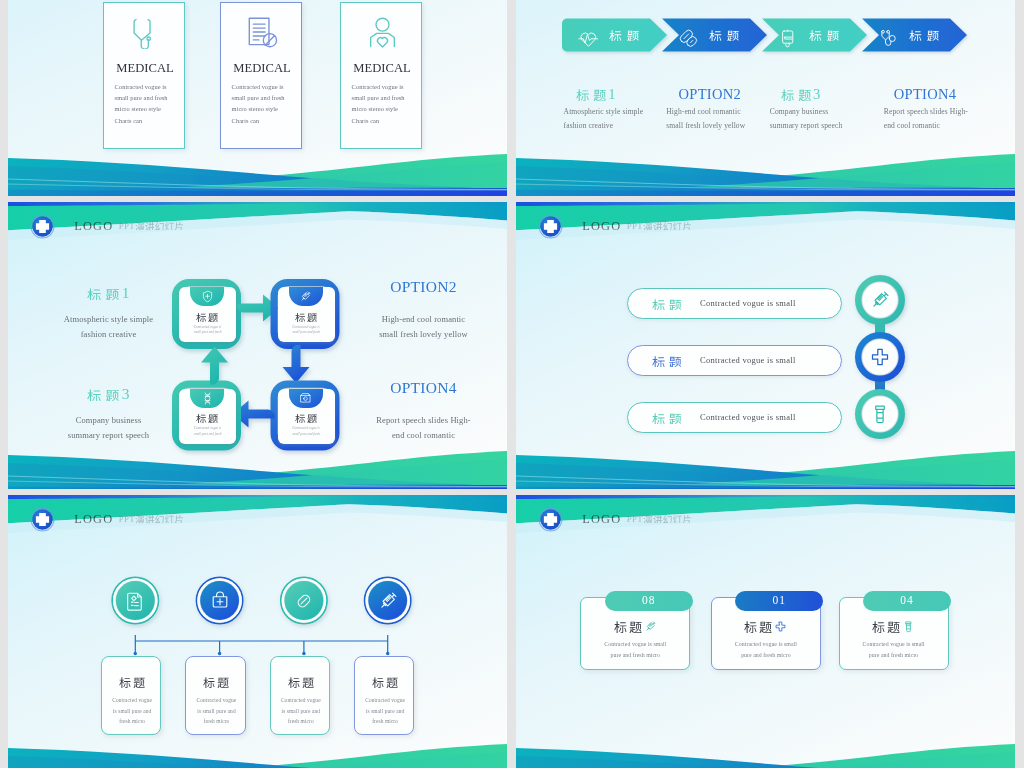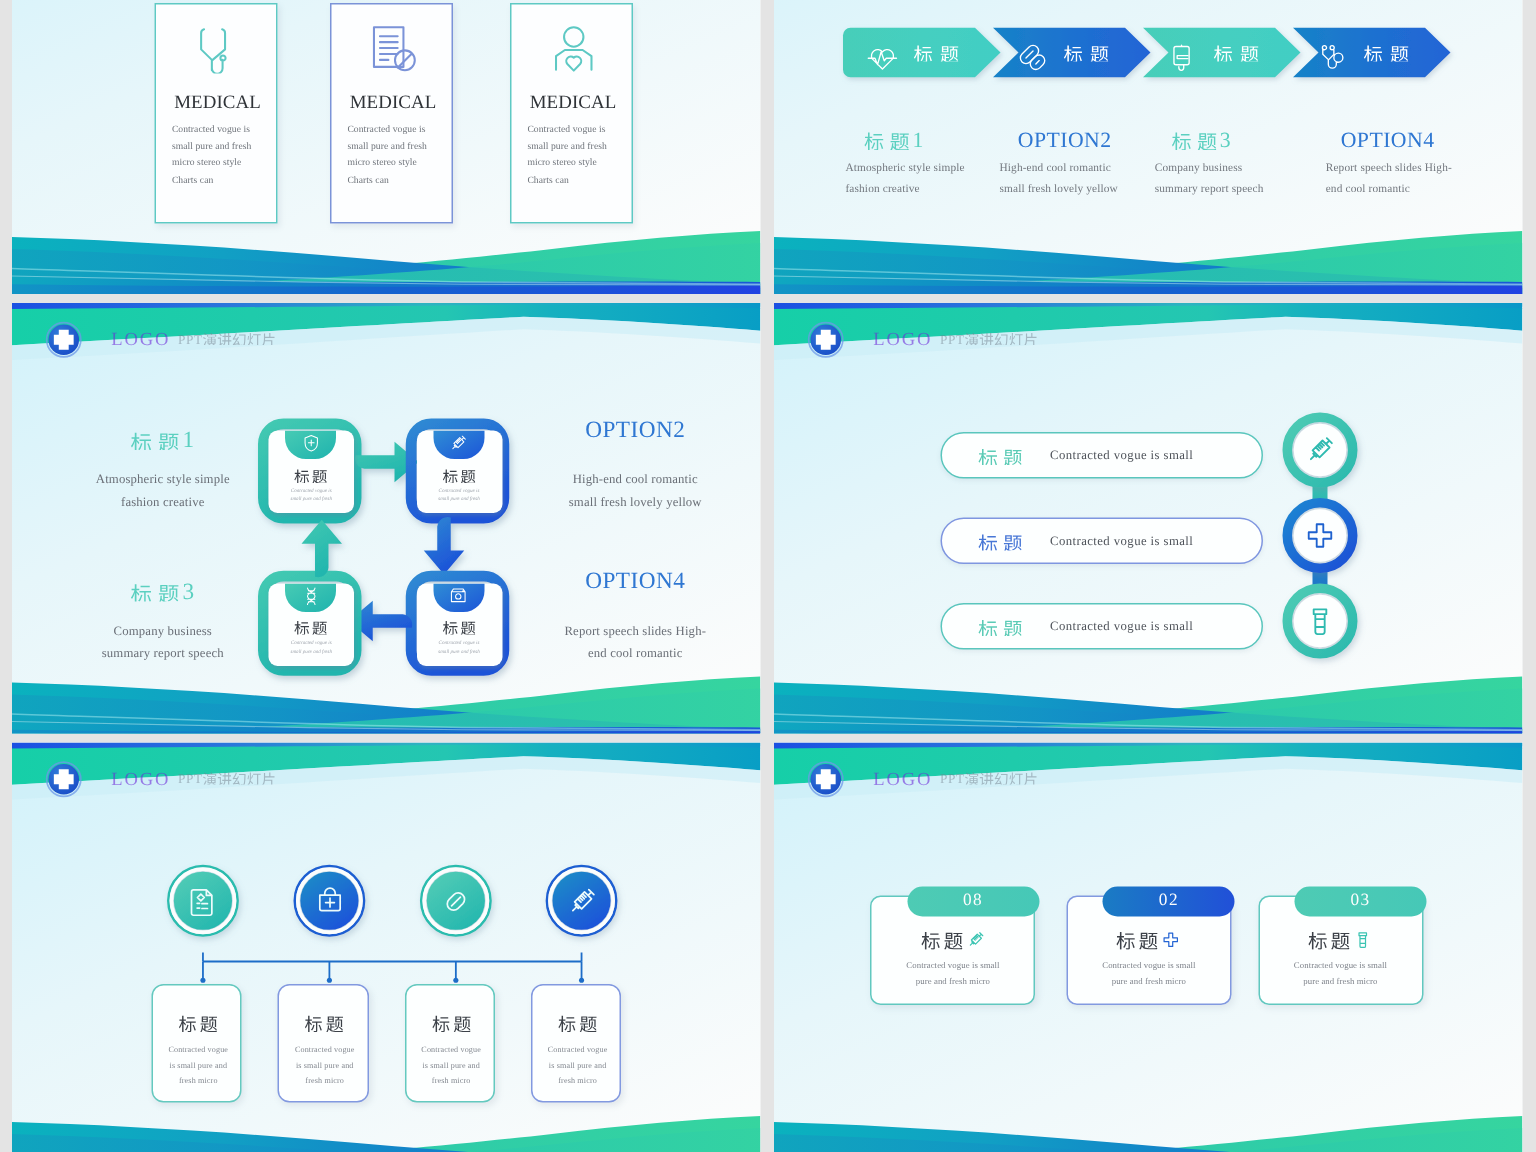--- a/index.html
+++ b/index.html
@@ -26,21 +26,21 @@
 .m-body{position:absolute;left:10.6px;top:77.5px;width:70px;text-align:left;font-size:6.4px;
         line-height:11.4px;color:#6e737a;letter-spacing:.05px;}
 
 
 .col-head{position:absolute;white-space:nowrap;}
 .col-body{position:absolute;font-size:7.55px;line-height:13.6px;color:#73787f;
           letter-spacing:.1px;white-space:nowrap;}
 .cjkrow{vertical-align:-0.14em;}
 
 
-.hdr-logo{position:absolute;font-size:12.4px;letter-spacing:1.2px;color:#6d28d9;
+.hdr-logo{position:absolute;font-size:12.4px;letter-spacing:1.2px;color:#000000;
           opacity:.58;white-space:nowrap;}
 .hdr-sub{position:absolute;white-space:nowrap;opacity:.5;}
 
 
 .n-sub{position:absolute;text-align:center;font-size:3.4px;line-height:5.3px;
        color:#a0a6ae;font-style:italic;}
 .t-head{position:absolute;white-space:nowrap;}
 .t-body{position:absolute;font-size:8.5px;line-height:15.1px;color:#6a6f77;
         letter-spacing:.1px;white-space:nowrap;}
 
@@ -1110,38 +1110,38 @@
           </g>
         </svg><span style="display:inline-block;vertical-align:-2.5px;margin-left:2px;"><svg width="13" height="13" viewBox="0 0 24 24" fill="none" stroke="#3bc4b2" stroke-width="1.5" stroke-linecap="round" stroke-linejoin="round">
             <path d="M13.84 5.07L18.93 10.16L11.72 17.37L6.63 12.28ZM12.49 6.41L14.9 8.82M11.29 7.62L13.7 10.02M10.09 8.82L12.49 11.22M8.89 10.02L11.29 12.42M16.38 7.62L18.79 5.21M16.95 3.37L20.63 7.05M8.04 13.7L7.05 14.69L9.31 16.95L10.3 15.96M8.18 15.82L5.35 18.65"></path>
           </svg></span></div>
       <div class="ncbody" style="left: 64.3px; top: 144px; width: 110px;">
         <div>Contracted vogue is small</div>
         <div>pure and fresh micro</div>
       </div>
       <div class="nc blue" style="left: 194.9px; top: 102px; width: 110px; height: 73px;"></div>
       <div style="position: absolute; left: 219.3px; top: 95.7px; width: 88px; height: 20px; border-radius: 10px; background: linear-gradient(90deg, rgb(26, 124, 196), rgb(33, 80, 216));"></div>
-      <div class="ncnum" style="left: 219.3px; top: 98.7px; width: 88px;">02</div>
+      <div class="ncnum" style="left: 219.3px; top: 98.7px; width: 88px;">01</div>
       <div style="position: absolute; left: 194.9px; top: 125px; width: 110px; text-align: center; line-height: 0; white-space: nowrap;"><svg class="cjkrow" width="28.08" height="12.48" viewBox="0 6 216 96">
           <g transform="translate(0,0)">
             <path d="M47 24H90V31H47ZM42 48H96V55H42ZM64 51H71V98Q71 102 70 103Q70 105 67 106Q65 107 62 107Q58 108 53 108Q53 106 52 104Q51 102 50 100Q54 100 58 100Q61 100 62 100Q63 100 63 100Q64 99 64 98ZM78 68 84 66Q87 70 89 76Q91 81 93 87Q95 92 96 96L89 98Q88 94 86 89Q85 84 83 78Q80 72 78 68ZM49 66 56 67Q54 73 52 79Q50 84 48 89Q45 94 42 98Q42 98 41 97Q40 96 38 95Q37 95 36 94Q41 89 44 81Q47 74 49 66ZM5 37H41V44H5ZM20 16H28V108H20ZM19 41 24 43Q23 48 21 54Q19 60 17 66Q15 72 12 77Q9 82 7 86Q6 85 5 83Q5 82 4 81Q3 79 2 79Q6 74 9 68Q12 62 15 55Q18 48 19 41ZM27 46Q28 47 30 50Q32 52 34 55Q37 58 39 60Q40 63 41 64L37 70Q36 68 34 65Q32 63 30 59Q28 56 26 54Q25 51 23 50Z" fill="#3c4148"></path>
           </g>
           <g transform="translate(116,0)">
             <path d="M18 38V46H38V38ZM18 26V33H38V26ZM11 20H45V52H11ZM5 59H50V65H5ZM50 21H96V27H50ZM25 61H32V99L25 95ZM28 76H48V81H28ZM69 23 77 24Q75 28 74 32Q72 36 71 39L65 37Q66 34 67 30Q68 26 69 23ZM17 80Q19 87 24 90Q28 94 33 96Q39 98 46 99Q53 100 61 100Q63 100 66 100Q70 100 74 100Q78 100 83 100Q87 99 91 99Q95 99 96 99Q96 101 95 102Q94 104 94 106H87H61Q52 106 44 105Q36 104 30 102Q24 99 20 94Q15 90 12 82ZM54 36H91V78H84V42H60V78H54ZM12 70 19 70Q18 82 16 92Q14 101 9 108Q8 107 7 107Q6 106 5 105Q4 104 3 104Q8 98 10 89Q12 81 12 70ZM69 47H76Q76 58 75 66Q74 74 71 80Q68 86 63 90Q58 94 49 97Q49 96 48 95Q47 93 46 92Q54 90 58 86Q63 82 65 77Q68 72 68 64Q69 57 69 47ZM73 81 77 77Q80 80 84 82Q87 85 90 87Q93 90 95 92L91 97Q89 95 86 92Q83 89 80 86Q76 84 73 81Z" fill="#3c4148"></path>
           </g>
         </svg><span style="display:inline-block;vertical-align:-2.5px;margin-left:2px;"><svg width="13" height="13" viewBox="0 0 24 24" fill="none" stroke="#2364d4" stroke-width="1.5" stroke-linecap="round" stroke-linejoin="round">
             <path d="M9.6 3.8h4.8v5.8h5.8v4.8h-5.8v5.8H9.6v-5.8H3.8V9.6h5.8z"></path>
           </svg></span></div>
       <div class="ncbody" style="left: 194.9px; top: 144px; width: 110px;">
         <div>Contracted vogue is small</div>
         <div>pure and fresh micro</div>
       </div>
       <div class="nc" style="left: 322.6px; top: 102px; width: 110px; height: 73px;"></div>
       <div style="position: absolute; left: 347px; top: 95.7px; width: 88px; height: 20px; border-radius: 10px; background: linear-gradient(90deg, rgb(78, 203, 180), rgb(70, 200, 183));"></div>
-      <div class="ncnum" style="left: 347px; top: 98.7px; width: 88px;">03</div>
+      <div class="ncnum" style="left: 347px; top: 98.7px; width: 88px;">04</div>
       <div style="position: absolute; left: 322.6px; top: 125px; width: 110px; text-align: center; line-height: 0; white-space: nowrap;"><svg class="cjkrow" width="28.08" height="12.48" viewBox="0 6 216 96">
           <g transform="translate(0,0)">
             <path d="M47 24H90V31H47ZM42 48H96V55H42ZM64 51H71V98Q71 102 70 103Q70 105 67 106Q65 107 62 107Q58 108 53 108Q53 106 52 104Q51 102 50 100Q54 100 58 100Q61 100 62 100Q63 100 63 100Q64 99 64 98ZM78 68 84 66Q87 70 89 76Q91 81 93 87Q95 92 96 96L89 98Q88 94 86 89Q85 84 83 78Q80 72 78 68ZM49 66 56 67Q54 73 52 79Q50 84 48 89Q45 94 42 98Q42 98 41 97Q40 96 38 95Q37 95 36 94Q41 89 44 81Q47 74 49 66ZM5 37H41V44H5ZM20 16H28V108H20ZM19 41 24 43Q23 48 21 54Q19 60 17 66Q15 72 12 77Q9 82 7 86Q6 85 5 83Q5 82 4 81Q3 79 2 79Q6 74 9 68Q12 62 15 55Q18 48 19 41ZM27 46Q28 47 30 50Q32 52 34 55Q37 58 39 60Q40 63 41 64L37 70Q36 68 34 65Q32 63 30 59Q28 56 26 54Q25 51 23 50Z" fill="#3c4148"></path>
           </g>
           <g transform="translate(116,0)">
             <path d="M18 38V46H38V38ZM18 26V33H38V26ZM11 20H45V52H11ZM5 59H50V65H5ZM50 21H96V27H50ZM25 61H32V99L25 95ZM28 76H48V81H28ZM69 23 77 24Q75 28 74 32Q72 36 71 39L65 37Q66 34 67 30Q68 26 69 23ZM17 80Q19 87 24 90Q28 94 33 96Q39 98 46 99Q53 100 61 100Q63 100 66 100Q70 100 74 100Q78 100 83 100Q87 99 91 99Q95 99 96 99Q96 101 95 102Q94 104 94 106H87H61Q52 106 44 105Q36 104 30 102Q24 99 20 94Q15 90 12 82ZM54 36H91V78H84V42H60V78H54ZM12 70 19 70Q18 82 16 92Q14 101 9 108Q8 107 7 107Q6 106 5 105Q4 104 3 104Q8 98 10 89Q12 81 12 70ZM69 47H76Q76 58 75 66Q74 74 71 80Q68 86 63 90Q58 94 49 97Q49 96 48 95Q47 93 46 92Q54 90 58 86Q63 82 65 77Q68 72 68 64Q69 57 69 47ZM73 81 77 77Q80 80 84 82Q87 85 90 87Q93 90 95 92L91 97Q89 95 86 92Q83 89 80 86Q76 84 73 81Z" fill="#3c4148"></path>
           </g>
         </svg><span style="display:inline-block;vertical-align:-2.5px;margin-left:2px;"><svg width="13" height="13" viewBox="0 0 24 24" fill="none" stroke="#3bc4b2" stroke-width="1.5" stroke-linecap="round" stroke-linejoin="round">
             <path d="M7.4 3.5h9.2v3.5H7.4zM8.6 7h6.8v12.9a1.6 1.6 0 0 1-1.6 1.6h-3.6a1.6 1.6 0 0 1-1.6-1.6zM8.6 10.6h6.8M8.6 16.4h6.8"></path>
           </svg></span></div>

